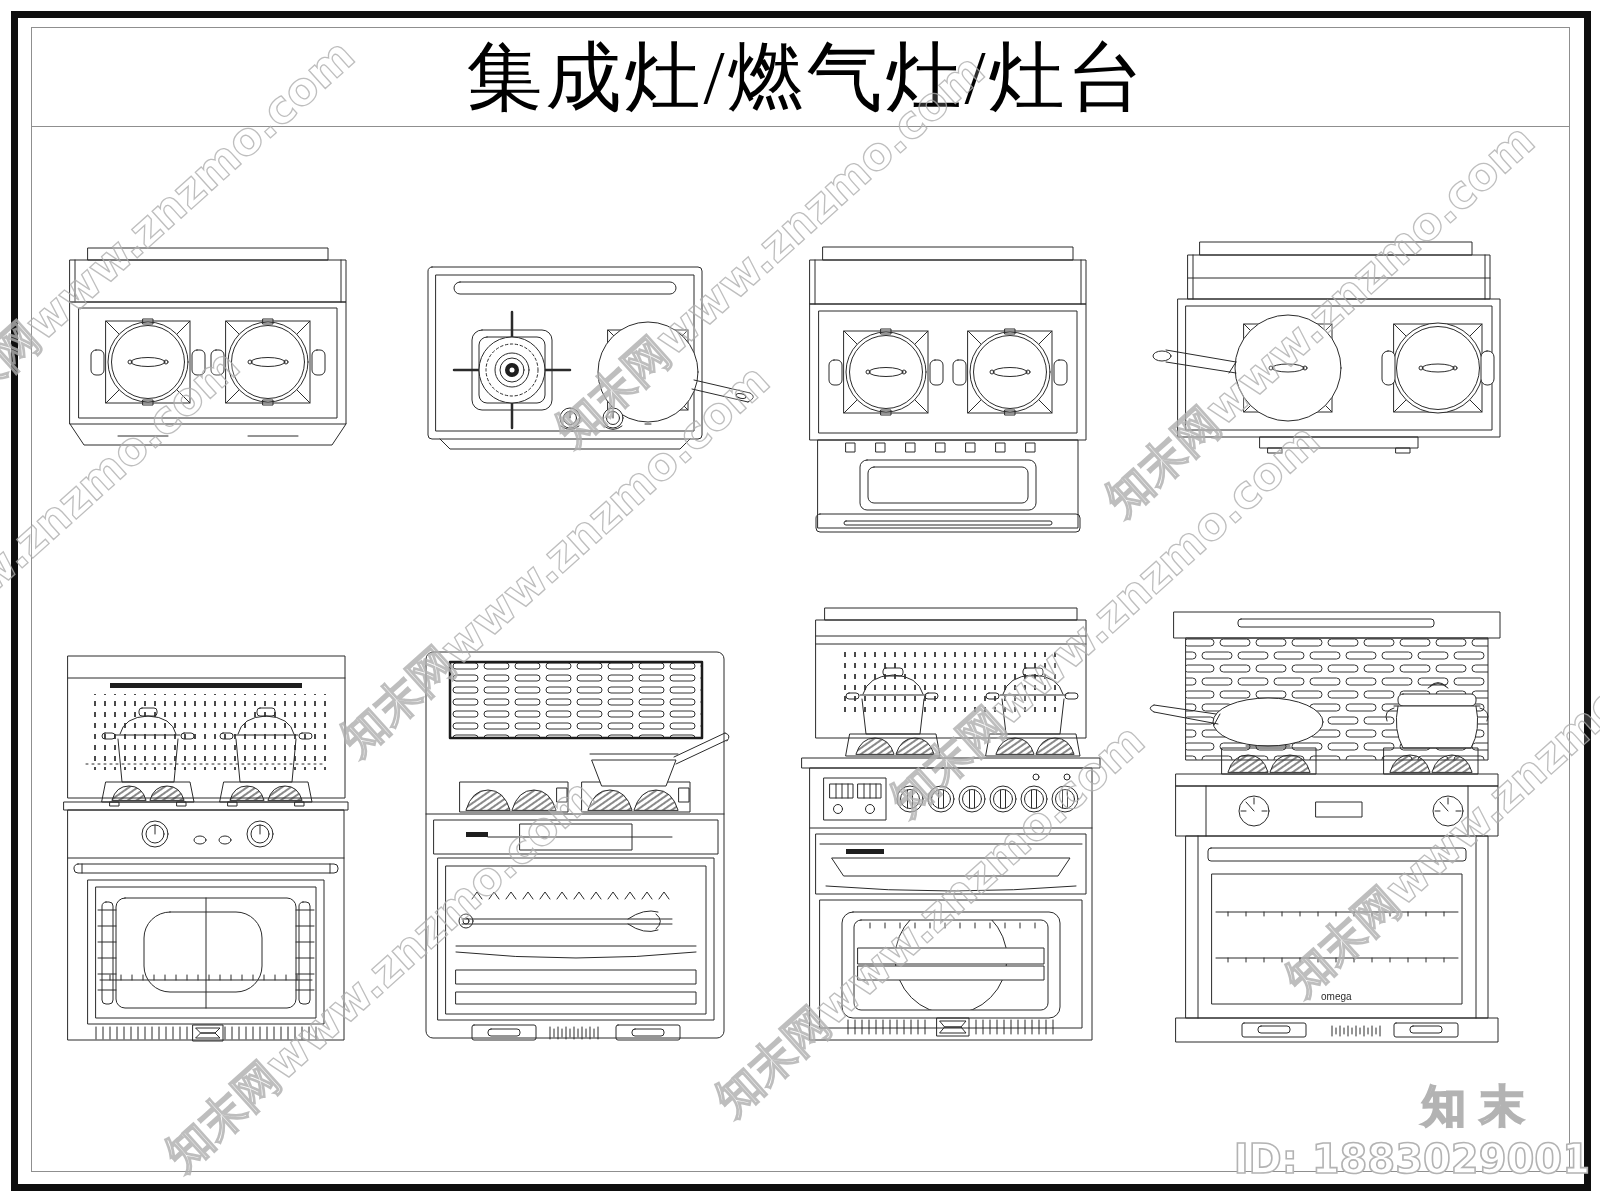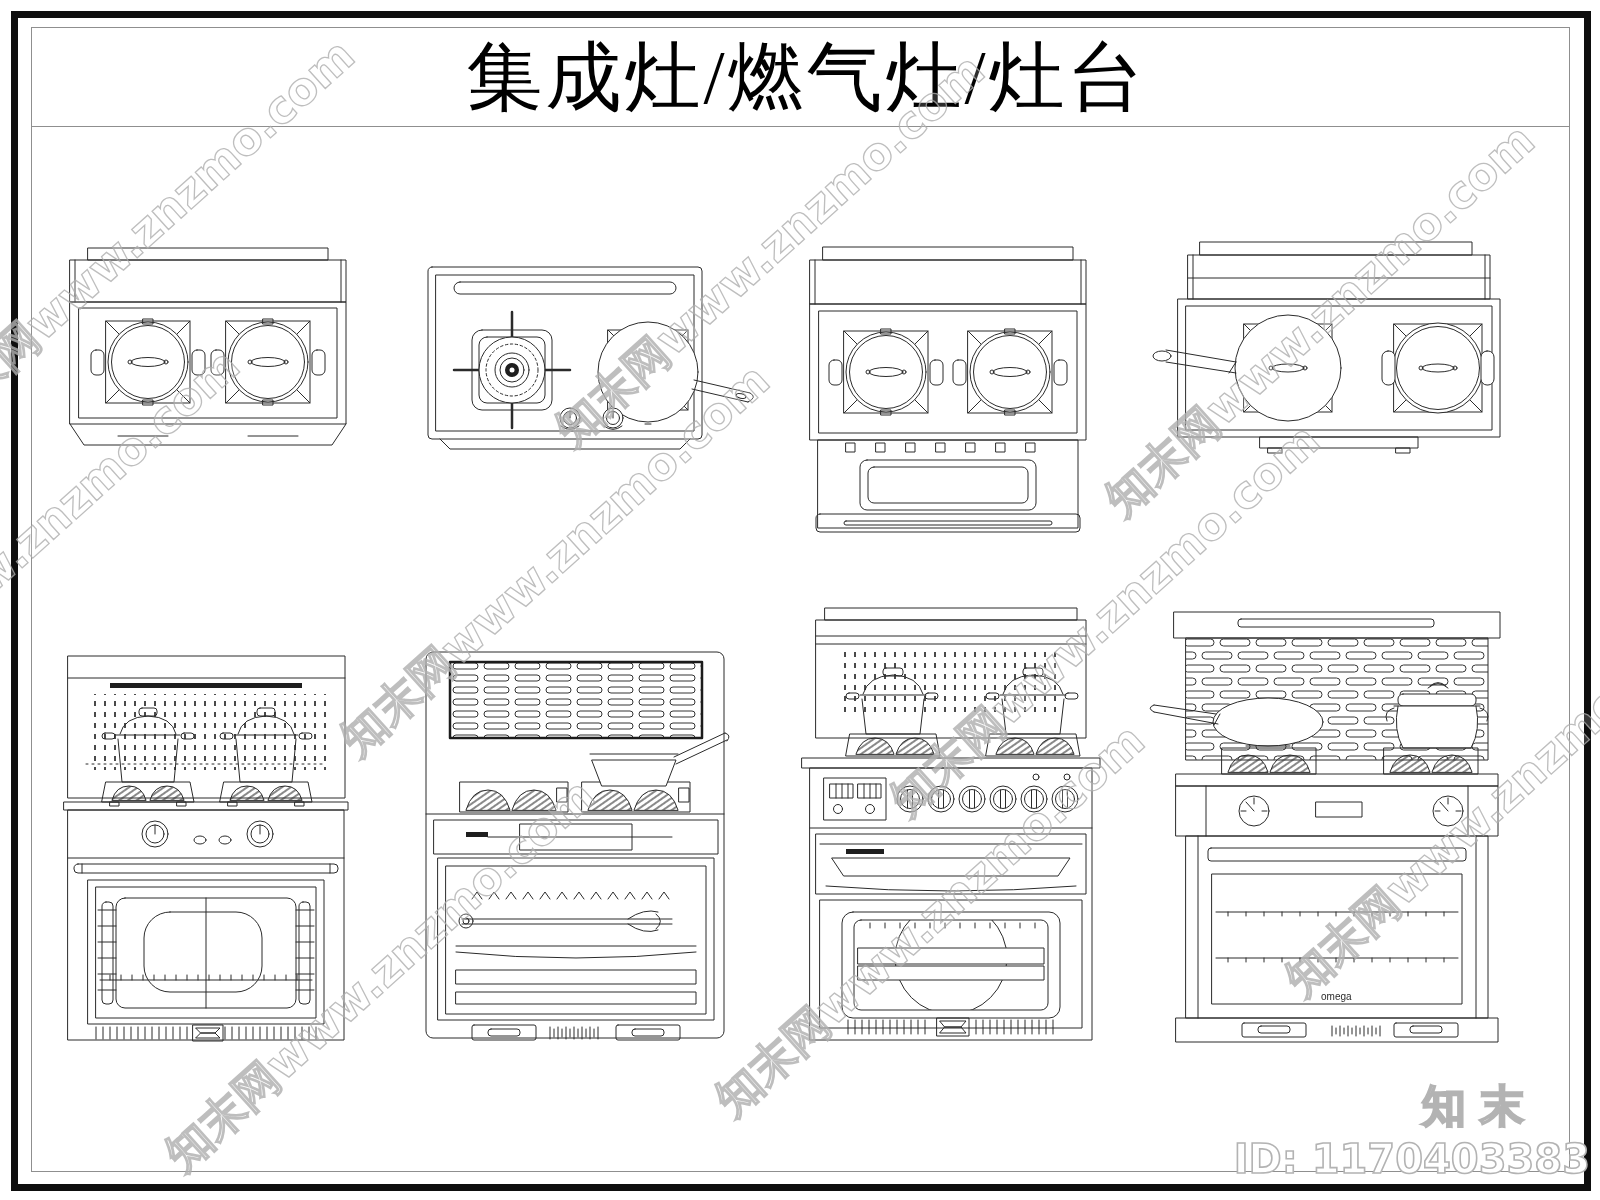--- a/index.html
+++ b/index.html
@@ -465,13 +465,13 @@
     <span class="watermark" style="left: 1320px; top: 320px; font-size: 45px; transform: translate(-50%, -50%) rotate(-42deg);">知末网www.znzmo.com</span>
     <span class="watermark" style="left: 25px; top: 545px; font-size: 45px; transform: translate(-50%, -50%) rotate(-42deg);">知末网www.znzmo.com</span>
     <span class="watermark" style="left: 555px; top: 560px; font-size: 45px; transform: translate(-50%, -50%) rotate(-42deg);">知末网www.znzmo.com</span>
     <span class="watermark" style="left: 1105px; top: 620px; font-size: 45px; transform: translate(-50%, -50%) rotate(-42deg);">知末网www.znzmo.com</span>
     <span class="watermark" style="left: 380px; top: 975px; font-size: 45px; transform: translate(-50%, -50%) rotate(-42deg);">知末网www.znzmo.com</span>
     <span class="watermark" style="left: 930px; top: 920px; font-size: 45px; transform: translate(-50%, -50%) rotate(-42deg);">知末网www.znzmo.com</span>
     <span class="watermark" style="left: 1500px; top: 800px; font-size: 45px; transform: translate(-50%, -50%) rotate(-42deg);">知末网www.znzmo.com</span>
   </div>
 
 <div class="brand-logo">知末</div>
-<div class="brand-id">ID: 1170403383</div>
+<div class="brand-id">ID: 1883029001</div>
 
 </body></html>

